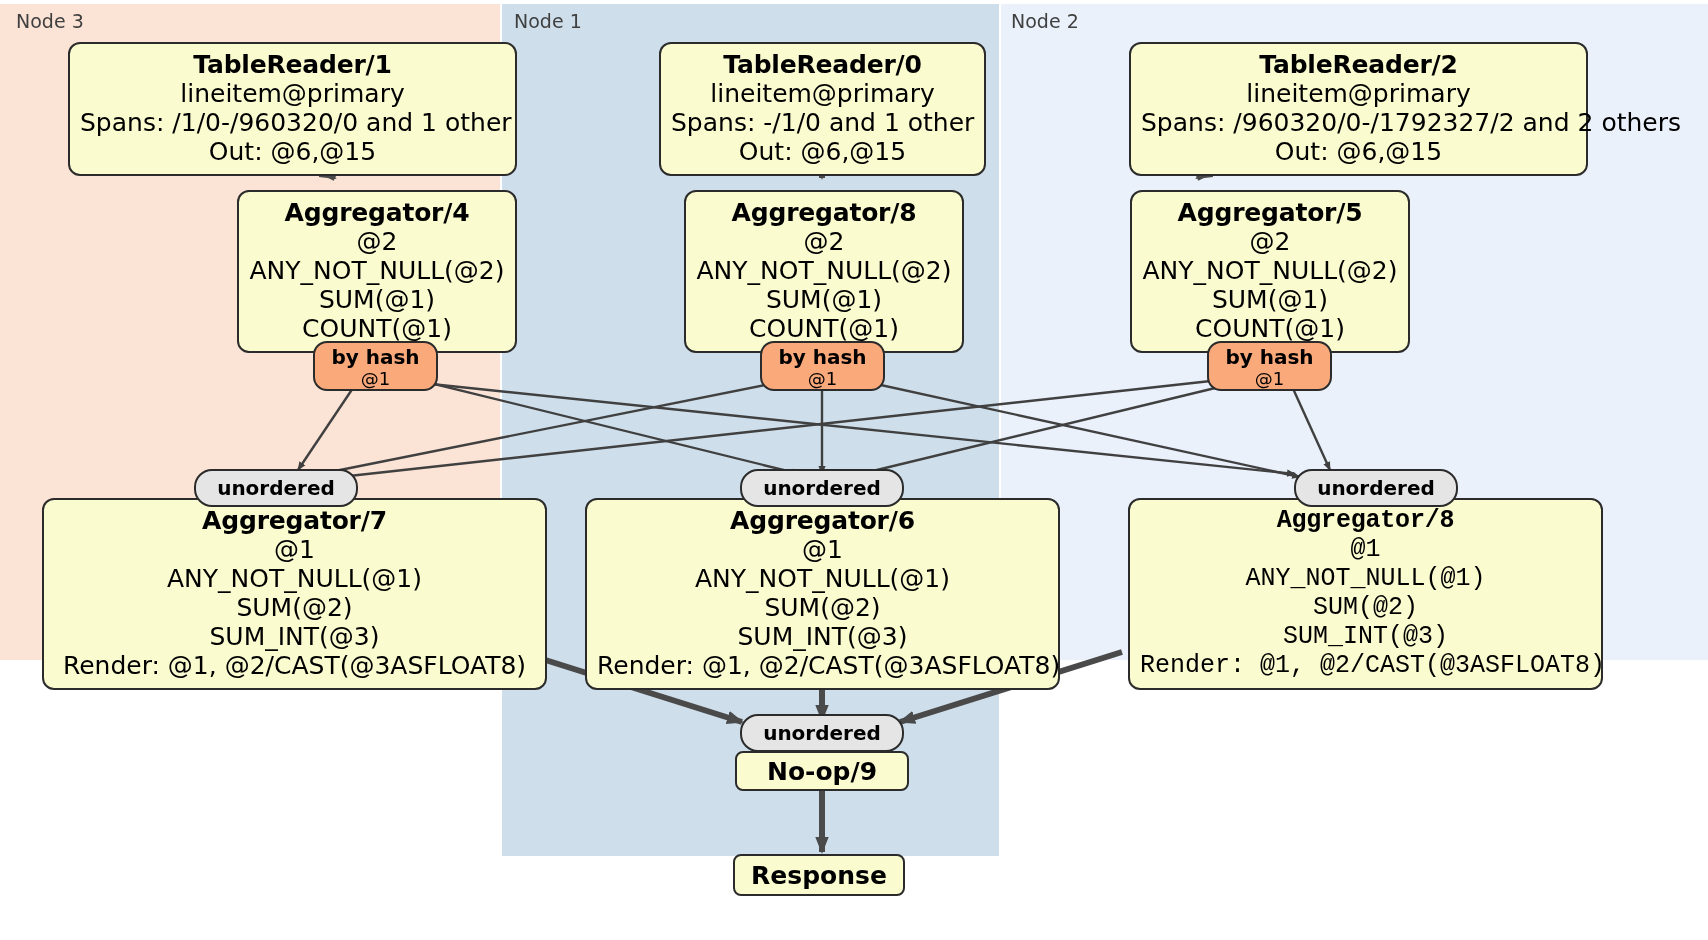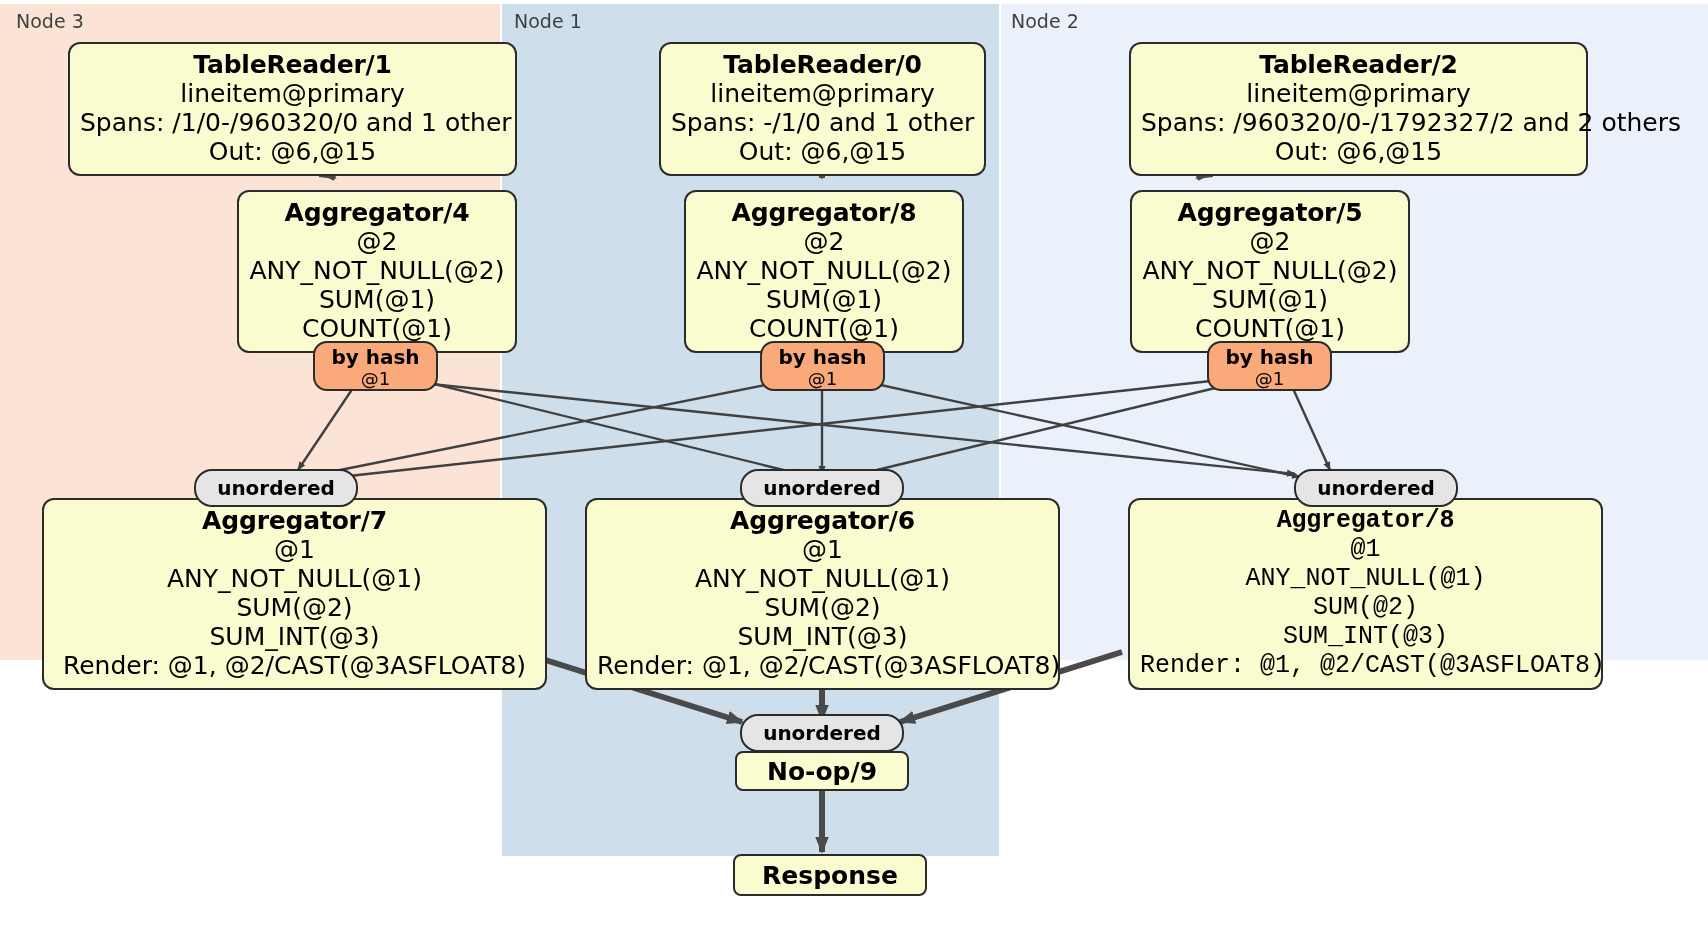--- a/index.html
+++ b/index.html
@@ -268,17 +268,17 @@
   </div>
 
   <div class="badge-unordered" style="left:740px; top:714px; width:164px; height:38px;">
     <span>unordered</span>
   </div>
 
   <div class="small-box" style="left:735px; top:751px; width:174px; height:40px;">
     <span>No-op/9</span>
   </div>
 
-  <div class="small-box" style="left:733px; top:854px; width:194px; height:42px;">
+  <div class="small-box" style="left:733px; top:854px; width:172px; height:42px;">
     <span>Response</span>
   </div>
 
 </div>
 
 </body></html>

